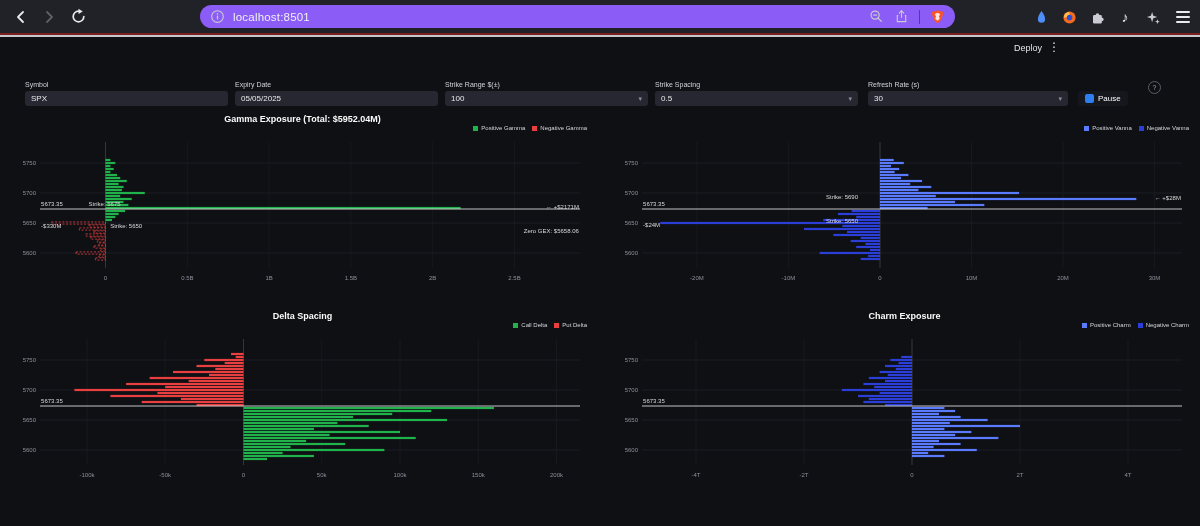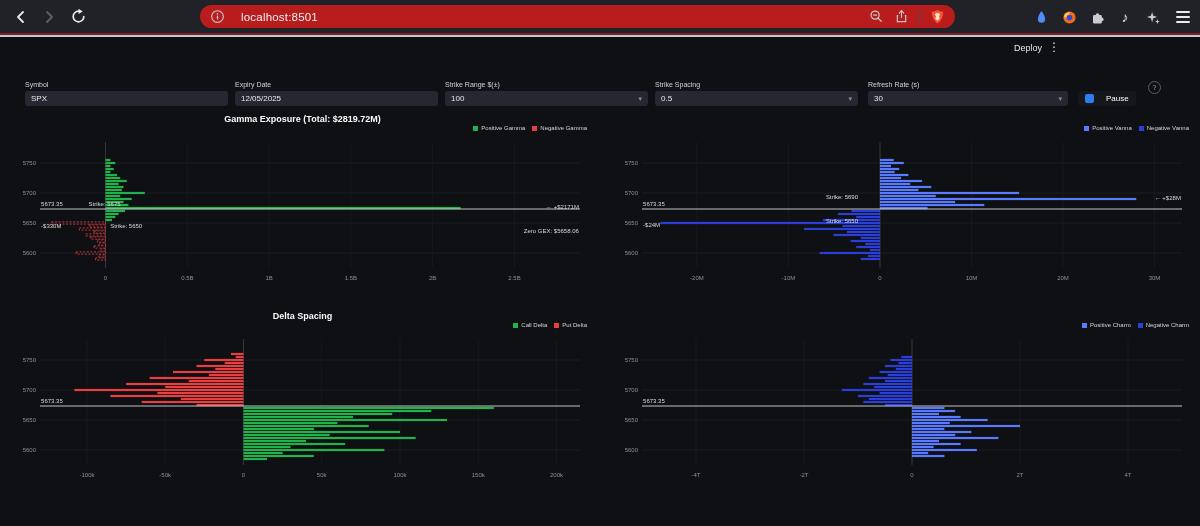--- a/index.html
+++ b/index.html
@@ -5,41 +5,41 @@
   html,body{margin:0;padding:0;}
   body{
     width:1200px;height:526px;position:relative;overflow:hidden;
     background:#0e1014;font-family:"Liberation Sans",sans-serif;
     -webkit-font-smoothing:antialiased;
   }
   
   .toolbar{position:absolute;top:0;left:0;width:1200px;height:33px;background:#202228;}
   .nav-btn{position:absolute;top:4px;width:25px;height:25px;display:flex;align-items:center;justify-content:center;border-radius:50%;cursor:pointer;}
   .nav-btn.dim svg path{stroke:#5c6066;}
-  .addr-pill{position:absolute;left:200px;top:5px;width:755px;height:23px;background:#b91c1c;border-radius:12px;display:flex;align-items:center;padding:0 10px;box-sizing:border-box;gap:16px;}
+  .addr-pill{position:absolute;left:200px;top:5px;width:755px;height:23px;background:#8b5cf6;border-radius:12px;display:flex;align-items:center;padding:0 10px;box-sizing:border-box;gap:8px;}
   .url-text{color:#eef0f3;font-size:11.5px;letter-spacing:.2px;}
   .pill-right{margin-left:auto;display:flex;align-items:center;gap:10px;}
   .pill-sep{width:1px;height:14px;background:#4a4d55;}
   .ext-icon{position:absolute;top:6px;width:22px;height:22px;display:flex;align-items:center;justify-content:center;cursor:pointer;}
   .note-glyph{color:#e8eaed;font-size:14px;line-height:1;}
   .hamburger{display:flex;flex-direction:column;gap:3px;}
   .hamburger span{display:block;width:14px;height:1.8px;background:#e8eaed;border-radius:1px;}
   .accent-line{position:absolute;top:33px;left:0;width:1200px;height:2px;background:#7c1f1f;}
   .deco-line{position:absolute;top:35px;left:0;width:1200px;height:2px;background:#c6c7ca;}
   
   .app{position:absolute;top:37px;left:0;width:1072px;height:489px;background:#0e1014;}
   .deploy{position:absolute;top:6px;right:30px;font-size:9px;color:#e6e6e6;cursor:pointer;}
   .kebab{position:absolute;top:3px;right:12px;font-size:12px;color:#e6e6e6;cursor:pointer;}
   .field{position:absolute;width:203px;}
   .f0{left:25px;}  .f1{left:235px;} .f2{left:445px;} .f3{left:655px;} .f4{left:868px;width:200px;}
   .flabel{position:absolute;top:44px;font-size:7px;color:#cfd2d8;white-space:nowrap;}
   .finput{position:absolute;top:54px;width:100%;height:15px;background:#262730;border-radius:3px;display:flex;align-items:center;padding:0 6px;box-sizing:border-box;font-size:8px;color:#e9e9ec;cursor:text;}
   .caret{margin-left:auto;color:#8b8f98;font-size:7px;}
   .help-icon{position:absolute;left:1148px;top:44px;width:11px;height:11px;border:1px solid #5a5e66;border-radius:50%;color:#9aa0a8;font-size:7px;display:flex;align-items:center;justify-content:center;cursor:pointer;}
-  .pause-btn{position:absolute;left:1078px;top:54px;height:15px;display:flex;align-items:center;gap:12px;background:#15171c;border-radius:3px;padding:0 7px;font-size:8px;color:#fafafa;cursor:pointer;}
+  .pause-btn{position:absolute;left:1078px;top:54px;height:15px;display:flex;align-items:center;gap:4px;background:#15171c;border-radius:3px;padding:0 7px;font-size:8px;color:#fafafa;cursor:pointer;}
   .pause-square{width:9px;height:9px;background:#2d7ff0;border-radius:2px;}
   
   .chart{position:absolute;width:585px;height:195px;}
   #chart0{left:10px;top:75px;} #chart1{left:612px;top:75px;}
   #chart2{left:10px;top:272px;} #chart3{left:612px;top:272px;}
   .chart-title{position:absolute;top:2px;left:0;width:100%;text-align:center;font-size:9px;font-weight:bold;color:#fafafa;}
   .legend{position:absolute;top:13px;right:8px;display:flex;gap:7px;font-size:6px;color:#d4d6da;}
   .lg-item{display:flex;align-items:center;gap:3px;cursor:pointer;}
   .lg-sw{display:inline-block;width:5px;height:5px;}
   .plot{position:absolute;top:22px;left:0;}
@@ -145,21 +145,21 @@
 
   <div class="field f0">
     <div class="flabel">Symbol</div>
     <div class="finput">
         <span>SPX</span>
       </div>
   </div>
   <div class="field f1">
     <div class="flabel">Expiry Date</div>
     <div class="finput">
-        <span>12/05/2025</span>
+        <span>05/05/2025</span>
       </div>
   </div>
   <div class="field f2">
     <div class="flabel">Strike Range $(±)</div>
     <div class="finput">
         <span>100</span>
         <span class="caret">▾</span>
       </div>
   </div>
   <div class="field f3">
@@ -176,21 +176,21 @@
         <span class="caret">▾</span>
       </div>
   </div>
   <div class="help-icon">?</div>
   <div class="pause-btn">
     <span class="pause-square"></span>
     <span>Pause</span>
   </div>
 
   <div class="chart" id="chart0">
-    <div class="chart-title">Gamma Exposure (Total: $2819.72M)</div>
+    <div class="chart-title">Gamma Exposure (Total: $5952.04M)</div>
     <div class="legend">
         <span class="lg-item"><span class="lg-sw" style="background:#22b24c"></span>Positive Gamma</span>
         <span class="lg-item"><span class="lg-sw" style="background:#e84040"></span>Negative Gamma</span>
       </div>
     <div class="plot"><svg width="580" height="160" xmlns="http://www.w3.org/2000/svg">
           <line x1="30.0" y1="29.0" x2="570.0" y2="29.0" stroke="#22242a" stroke-width="0.7"></line>
           <text x="26.0" y="31.0" fill="#8b8f98" font-size="6" text-anchor="end" font-family="Liberation Sans, sans-serif">5750</text>
           <line x1="30.0" y1="59.0" x2="570.0" y2="59.0" stroke="#22242a" stroke-width="0.7"></line>
           <text x="26.0" y="61.0" fill="#8b8f98" font-size="6" text-anchor="end" font-family="Liberation Sans, sans-serif">5700</text>
           <line x1="30.0" y1="89.0" x2="570.0" y2="89.0" stroke="#22242a" stroke-width="0.7"></line>
@@ -386,20 +386,21 @@
           <rect x="233.5" y="114.9" width="47.0" height="2.2" fill="#22b24c"></rect>
           <rect x="233.5" y="117.9" width="140.9" height="2.2" fill="#22b24c"></rect>
           <rect x="233.5" y="120.9" width="39.1" height="2.2" fill="#22b24c"></rect>
           <rect x="233.5" y="123.9" width="70.4" height="2.2" fill="#22b24c"></rect>
           <rect x="233.5" y="126.9" width="23.5" height="2.2" fill="#22b24c"></rect>
           <line x1="30.0" y1="75.0" x2="570.0" y2="75.0" stroke="#d9d9d9" stroke-width="0.9"></line>
           <text x="31.1" y="72.4" fill="#d9d9d9" font-size="6" text-anchor="start" font-family="Liberation Sans, sans-serif">5673.35</text>
         </svg></div>
   </div>
   <div class="chart" id="chart3">
+    <div class="chart-title">Charm Exposure</div>
     <div class="legend">
         <span class="lg-item"><span class="lg-sw" style="background:#5b7bfe"></span>Positive Charm</span>
         <span class="lg-item"><span class="lg-sw" style="background:#2b3fd8"></span>Negative Charm</span>
       </div>
     <div class="plot"><svg width="580" height="160" xmlns="http://www.w3.org/2000/svg">
           <line x1="30.0" y1="29.0" x2="570.0" y2="29.0" stroke="#22242a" stroke-width="0.7"></line>
           <text x="26.0" y="31.0" fill="#8b8f98" font-size="6" text-anchor="end" font-family="Liberation Sans, sans-serif">5750</text>
           <line x1="30.0" y1="59.0" x2="570.0" y2="59.0" stroke="#22242a" stroke-width="0.7"></line>
           <text x="26.0" y="61.0" fill="#8b8f98" font-size="6" text-anchor="end" font-family="Liberation Sans, sans-serif">5700</text>
           <line x1="30.0" y1="89.0" x2="570.0" y2="89.0" stroke="#22242a" stroke-width="0.7"></line>

